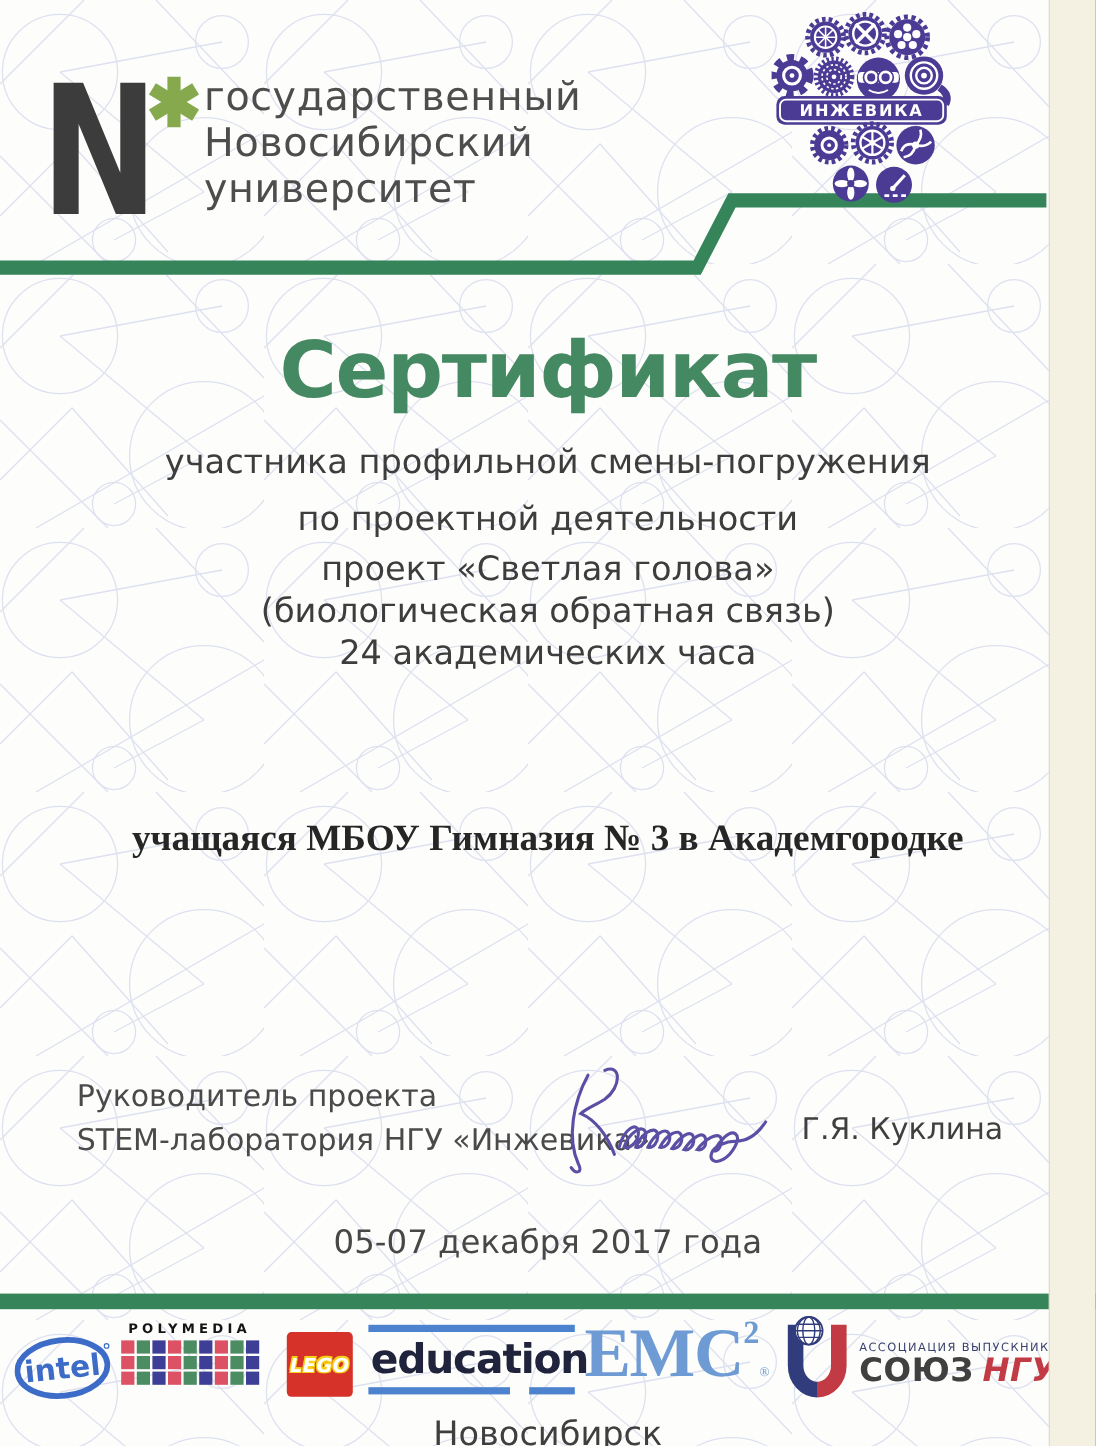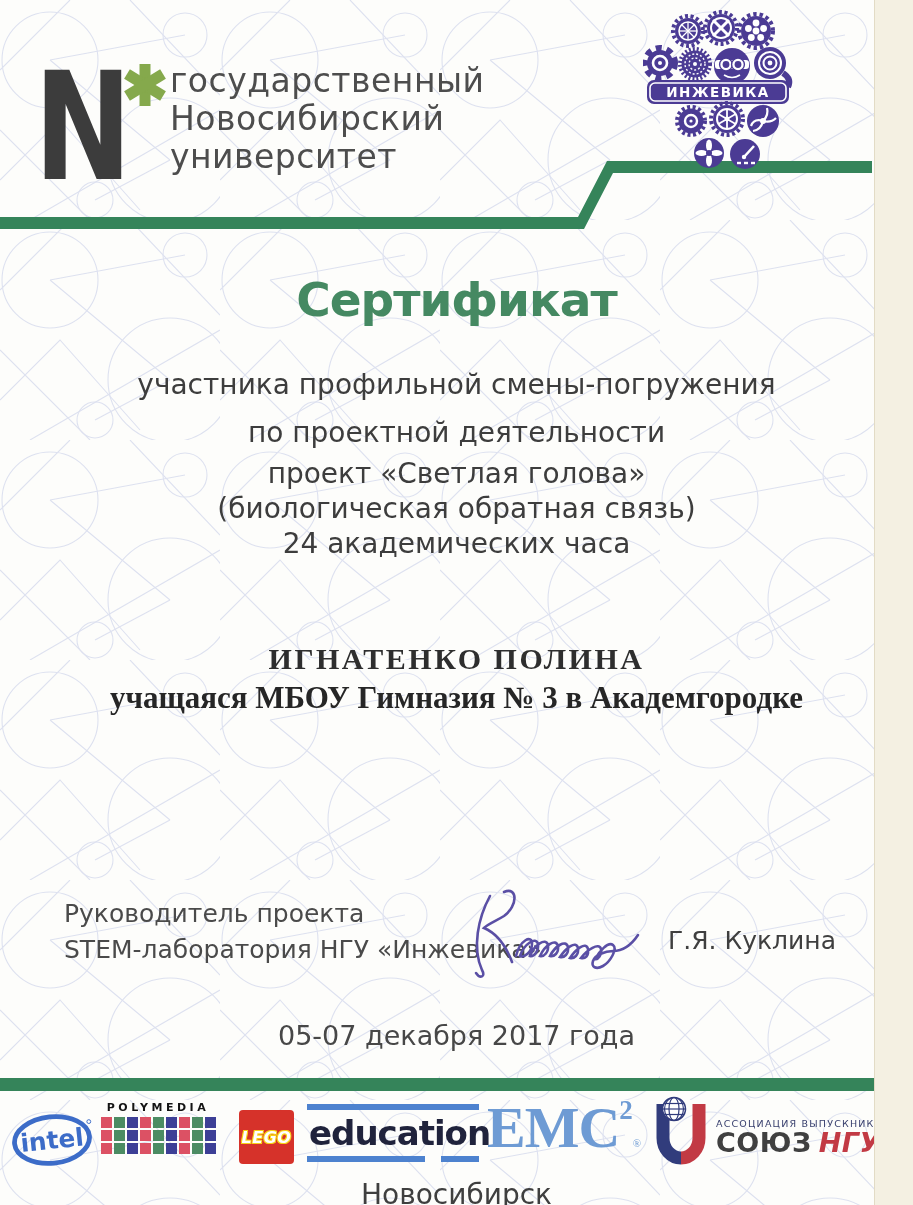--- a/index.html
+++ b/index.html
@@ -26,21 +26,21 @@
     left:34px; top:178px; z-index:2; font-size:29px; font-weight:700;
     color:#3b3b3b; letter-spacing:1px;
   }
   
   .inzhevika { left:643px; top:6px; z-index:2; }
   
   .stepline { left:0; top:0; z-index:1; }
   
   .title {
     left:0; top:272px; width:100%; text-align:center; z-index:2;
-    font-size:47px; font-weight:700; color:#458962; letter-spacing:-1px;
+    font-size:65px; font-weight:700; color:#458962; letter-spacing:-1px;
   }
   .cert-lines {
     left:0; top:368px; width:100%; z-index:2;
     display:flex; flex-direction:column; align-items:center;
     font-size:28px; color:#3d3d3d;text-align:center;
   }
   .cert-lines .l0{ margin-bottom:15px; }
   .cert-lines .l1{ margin-bottom:8px;  }
   .cert-lines .l2{ margin-bottom:2px;  }
   .cert-lines .l3{ margin-bottom:2px;  }
@@ -268,21 +268,20 @@
   <div class="abs title">Сертификат</div>
 
   <div class="abs cert-lines">
     <span class="l0">участника профильной смены-погружения</span>
     <span class="l1">по проектной деятельности</span>
     <span class="l2">проект «Светлая голова»</span>
     <span class="l3">(биологическая обратная связь)</span>
     <span class="l4">24 академических часа</span>
   </div>
 
-  <div class="abs recipient-name">ИГНАТЕНКО ПОЛИНА</div>
   <div class="abs recipient-school">учащаяся МБОУ Гимназия № 3 в Академгородке</div>
 
   <div class="abs sig-role">
     <div>Руководитель проекта</div>
     <div>STEM-лаборатория НГУ «Инжевика»</div>
   </div>
   <svg class="abs sig-ink" width="215" height="105" viewBox="0 0 215 105">
     <g fill="none" stroke="#5a4fa5" stroke-width="2.6" stroke-linecap="round">
       <path d="M38,18 C26,40 20,70 30,92 C34,99 28,101 24,95"></path>
       <path d="M52,14 C66,8 66,28 52,38 C44,43 36,46 32,50 C44,55 54,68 60,84"></path>

